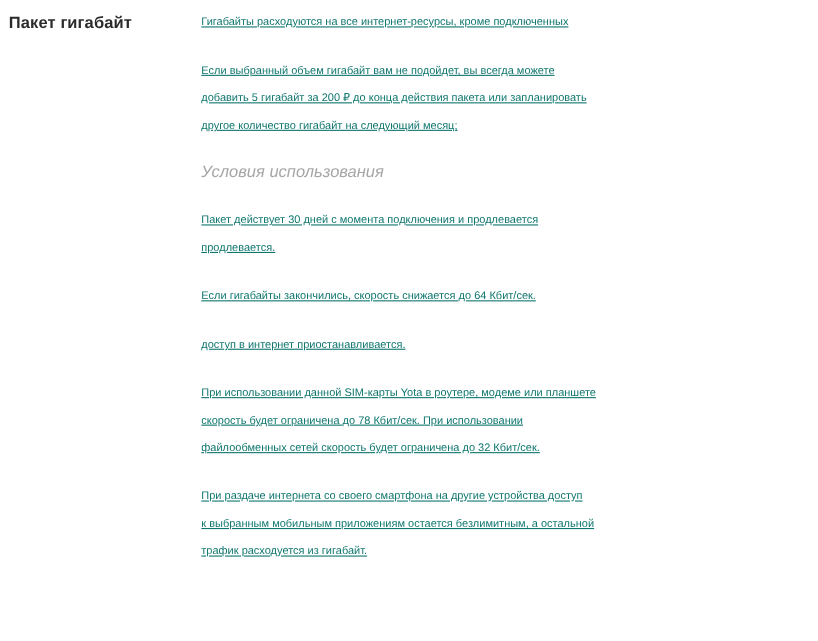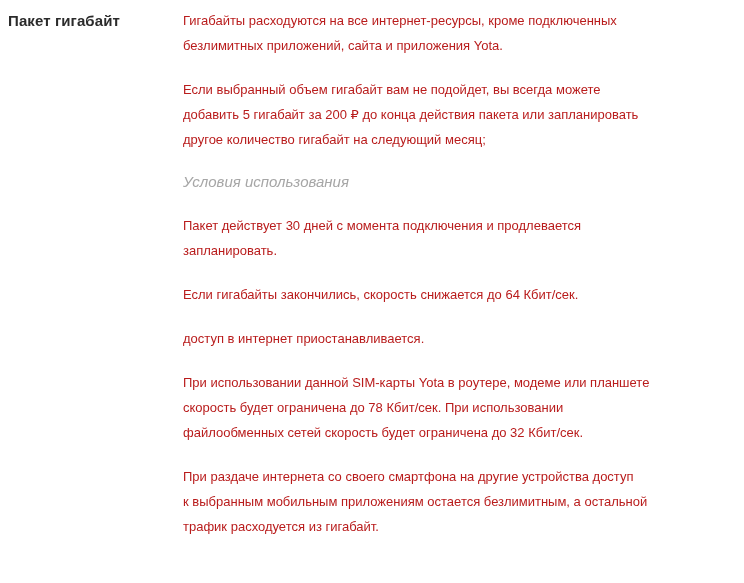--- a/index.html
+++ b/index.html
@@ -32,23 +32,24 @@
     color: #2b2b2b;
     letter-spacing: 0.1px;
   }
   .content-col {
     flex: 1 1 auto;
     padding: 8px 10px 0 8px;
     box-sizing: border-box;
   }
   .para {
     margin: 0 0 19px 0;
-    font-size: 13px;
+    font-size: 10px;
     line-height: 25px;
-    color: #b91c1c;
+    color: #0f766e;
+    text-decoration: underline;
   }
   .para.tight {
     margin-bottom: 17px;
   }
   .line {
     display: block;
     white-space: nowrap;
   }
   .subheading {
     margin: 0 0 19px 0;
@@ -64,34 +65,33 @@
 <div class="page">
 
   <div class="label-col">
     <h3 class="section-title">Пакет гигабайт</h3>
   </div>
 
   <div class="content-col">
 
     <p class="para">
       <span class="line">Гигабайты расходуются на все интернет-ресурсы, кроме подключенных</span>
-      <span class="line">безлимитных приложений, сайта и приложения Yota.</span>
     </p>
 
     <p class="para tight">
       <span class="line">Если выбранный объем гигабайт вам не подойдет, вы всегда можете</span>
       <span class="line">добавить 5 гигабайт за 200 ₽ до конца действия пакета или запланировать</span>
       <span class="line">другое количество гигабайт на следующий месяц;</span>
     </p>
 
     <div class="subheading">Условия использования</div>
 
     <p class="para">
       <span class="line">Пакет действует 30 дней с момента подключения и продлевается</span>
-      <span class="line">запланировать.</span>
+      <span class="line">продлевается.</span>
     </p>
 
     <p class="para">
       <span class="line">Если гигабайты закончились, скорость снижается до 64 Кбит/сек.</span>
     </p>
 
     <p class="para">
       <span class="line">доступ в интернет приостанавливается.</span>
     </p>
 

